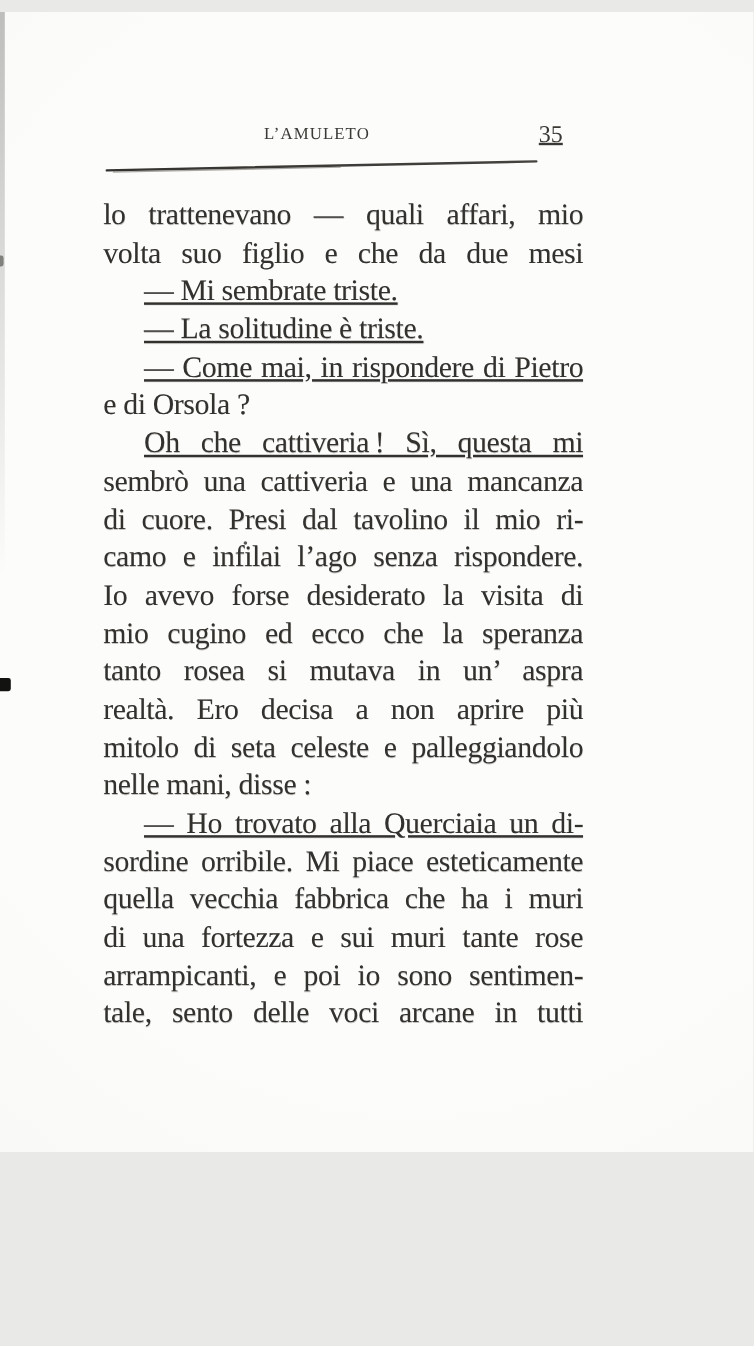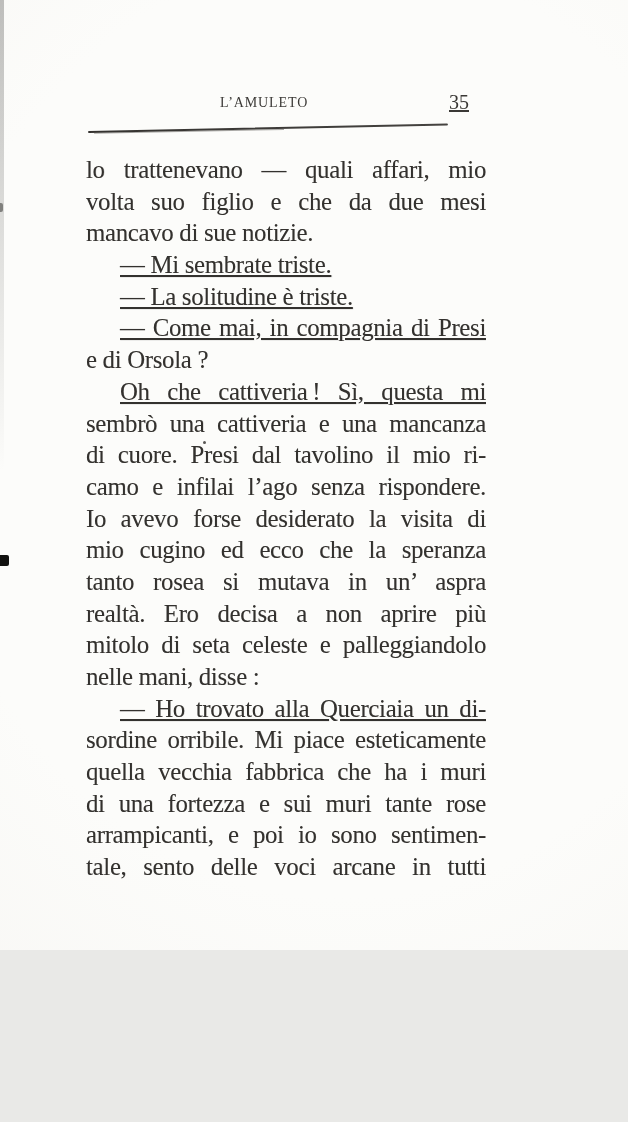--- a/index.html
+++ b/index.html
@@ -1,20 +1,20 @@
 <!DOCTYPE html>
 <html><head>
 <meta charset="utf-8">
 <style>
   html, body { margin: 0; padding: 0; background: #e9e9e7; }
   .page {
     position: relative;
     width: 628px;
     height: 950px;
-    margin: 0 auto;
+    margin: 10px auto;
     overflow: hidden;
     background: radial-gradient(120% 90% at 55% 45%, #fcfcfa 55%, #f6f5f2 100%);
     font-family: "Liberation Serif", "DejaVu Serif", serif;
     color: #343230;
   }
 
   
   .header-title {
     position: absolute;
     left: 220px;
@@ -126,24 +126,23 @@
 
 <div class="page">
 
   <div class="header-title">L’AMULETO</div>
   <div class="page-number">35</div>
   <div class="header-rule"></div>
 
   <div class="page-text">
     <div class="line just">lo trattenevano — quali affari, mio</div>
     <div class="line just">volta suo figlio e che da due mesi</div>
-    <div class="line">mancavo di sue notizie.</div>
     <div class="line ind">— Mi sembrate triste.</div>
     <div class="line ind">— La solitudine è triste.</div>
-    <div class="line ind just">— Come mai, in compagnia di Presi</div>
+    <div class="line ind just">— Come mai, in rispondere di Pietro</div>
     <div class="line">e di Orsola ?</div>
     <div class="line ind just">Oh che cattiveria ! Sì, questa mi</div>
     <div class="line just">sembrò una cattiveria e una mancanza</div>
     <div class="line just">di cuore. Presi dal tavolino il mio ri-</div>
     <div class="line just">camo e infilai l’ago senza rispondere.</div>
     <div class="line just">Io avevo forse desiderato la visita di</div>
     <div class="line just">mio cugino ed ecco che la speranza</div>
     <div class="line just">tanto rosea si mutava in un’ aspra</div>
     <div class="line just">realtà. Ero decisa a non aprire più</div>
     <div class="line just">mitolo di seta celeste e palleggiandolo</div>

